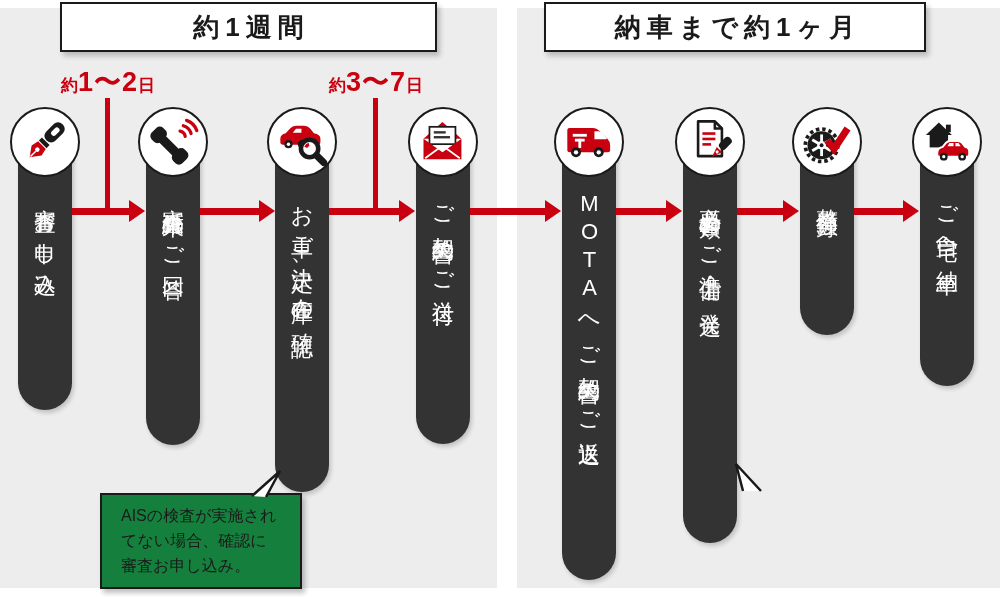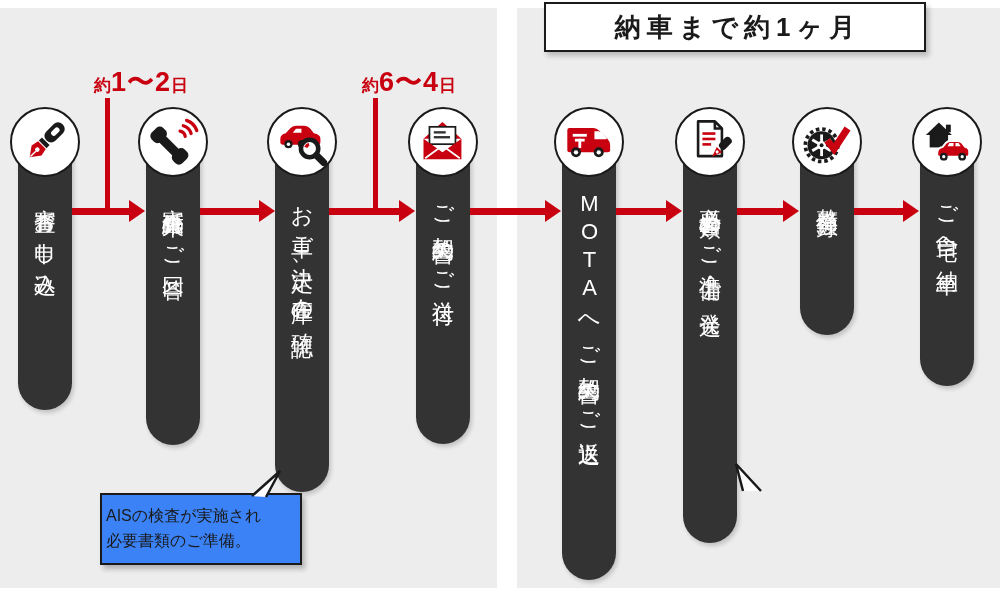--- a/index.html
+++ b/index.html
@@ -26,21 +26,21 @@
     box-sizing:border-box;
     display:flex;align-items:center;justify-content:center;
     font-size:26px;font-weight:bold;color:#1a1a1a;
     letter-spacing:6px;text-indent:6px;
     box-shadow:3px 4px 5px rgba(0,0,0,.22);
     z-index:4;
   }
 
   .duration{
     position:absolute;top:64px;width:160px;
-    text-align:right;color:#c8000f;font-weight:bold;
+    text-align:center;color:#c8000f;font-weight:bold;
     white-space:nowrap;z-index:4;
   }
   .duration .d-big{font-size:27px;letter-spacing:1px;}
   .duration .d-small{font-size:17px;}
 
   .vline{
     position:absolute;top:98px;width:5px;height:117px;
     background:#c8000f;z-index:3;
   }
 
@@ -77,44 +77,45 @@
     position:absolute;left:0;top:0;width:70px;height:70px;
     border-radius:50%;background:#fff;border:2.5px solid #1a1a1a;
     box-sizing:border-box;
     display:flex;align-items:center;justify-content:center;
     z-index:2;
   }
   .icon-circle svg{width:52px;height:52px;display:block;}
 
   .note{
     position:absolute;
-    background:#3b82f6;border:2.5px solid #1a1a1a;
+    background:#15803d;border:2.5px solid #1a1a1a;
     box-sizing:border-box;
-    padding:9px 4px;
+    padding:9px 19px;
     font-size:16px;line-height:1.55;color:#1a1a1a;
     box-shadow:3px 4px 5px rgba(0,0,0,.25);
     z-index:6;white-space:nowrap;
   }
   .tail{position:absolute;z-index:7;}
 </style>
 </head>
 <body>
 
 <div class="stage">
 
   <div class="panel left"></div>
   <div class="panel right"></div>
 
+  <div class="header-box" style="left:60px;width:377px">約1週間</div>
   <div class="header-box" style="left:544px;width:382px">納車まで約1ヶ月</div>
 
   <div class="duration" style="left:28px">
     <span class="d-small">約</span><span class="d-big">1〜2</span><span class="d-small">日</span>
   </div>
   <div class="duration" style="left:296px">
-    <span class="d-small">約</span><span class="d-big">6〜4</span><span class="d-small">日</span>
+    <span class="d-small">約</span><span class="d-big">3〜7</span><span class="d-small">日</span>
   </div>
   <div class="vline" style="left:105px"></div>
   <div class="vline" style="left:373px"></div>
 
   <div class="arrow-line" style="left:72px;width:58px"></div>
   <div class="arrow-head" style="left:129px"></div>
   <div class="arrow-line" style="left:200px;width:60px"></div>
   <div class="arrow-head" style="left:259px"></div>
   <div class="arrow-line" style="left:329px;width:71px"></div>
   <div class="arrow-head" style="left:399px"></div>
@@ -279,21 +280,22 @@
         <circle cx="21" cy="37.5" r="3.6" fill="#1a1a1a"></circle>
           <circle cx="21" cy="37.5" r="1.5" fill="#fff"></circle>
         <circle cx="38" cy="37.5" r="3.6" fill="#1a1a1a"></circle>
           <circle cx="38" cy="37.5" r="1.5" fill="#fff"></circle>
       </svg>
     </div>
   </div>
 
   <div class="note" style="left:100px;top:493px;width:202px">
     <div>AISの検査が実施され</div>
-    <div>必要書類のご準備。</div>
+    <div>てない場合、確認に</div>
+    <div>審査お申し込み。</div>
   </div>
   <svg class="tail" style="left:240px;top:468px" width="50" height="30">
     <path d="M12 28 L40 3 L26 29" fill="#fff" stroke="#1a1a1a" stroke-width="2.5"></path>
   </svg>
 
   <svg class="tail" style="left:727px;top:460px" width="44" height="32">
     <path d="M16 31 L9 4 L34 31" fill="#fff" stroke="#1a1a1a" stroke-width="2.5"></path>
   </svg>
 
 </div>

